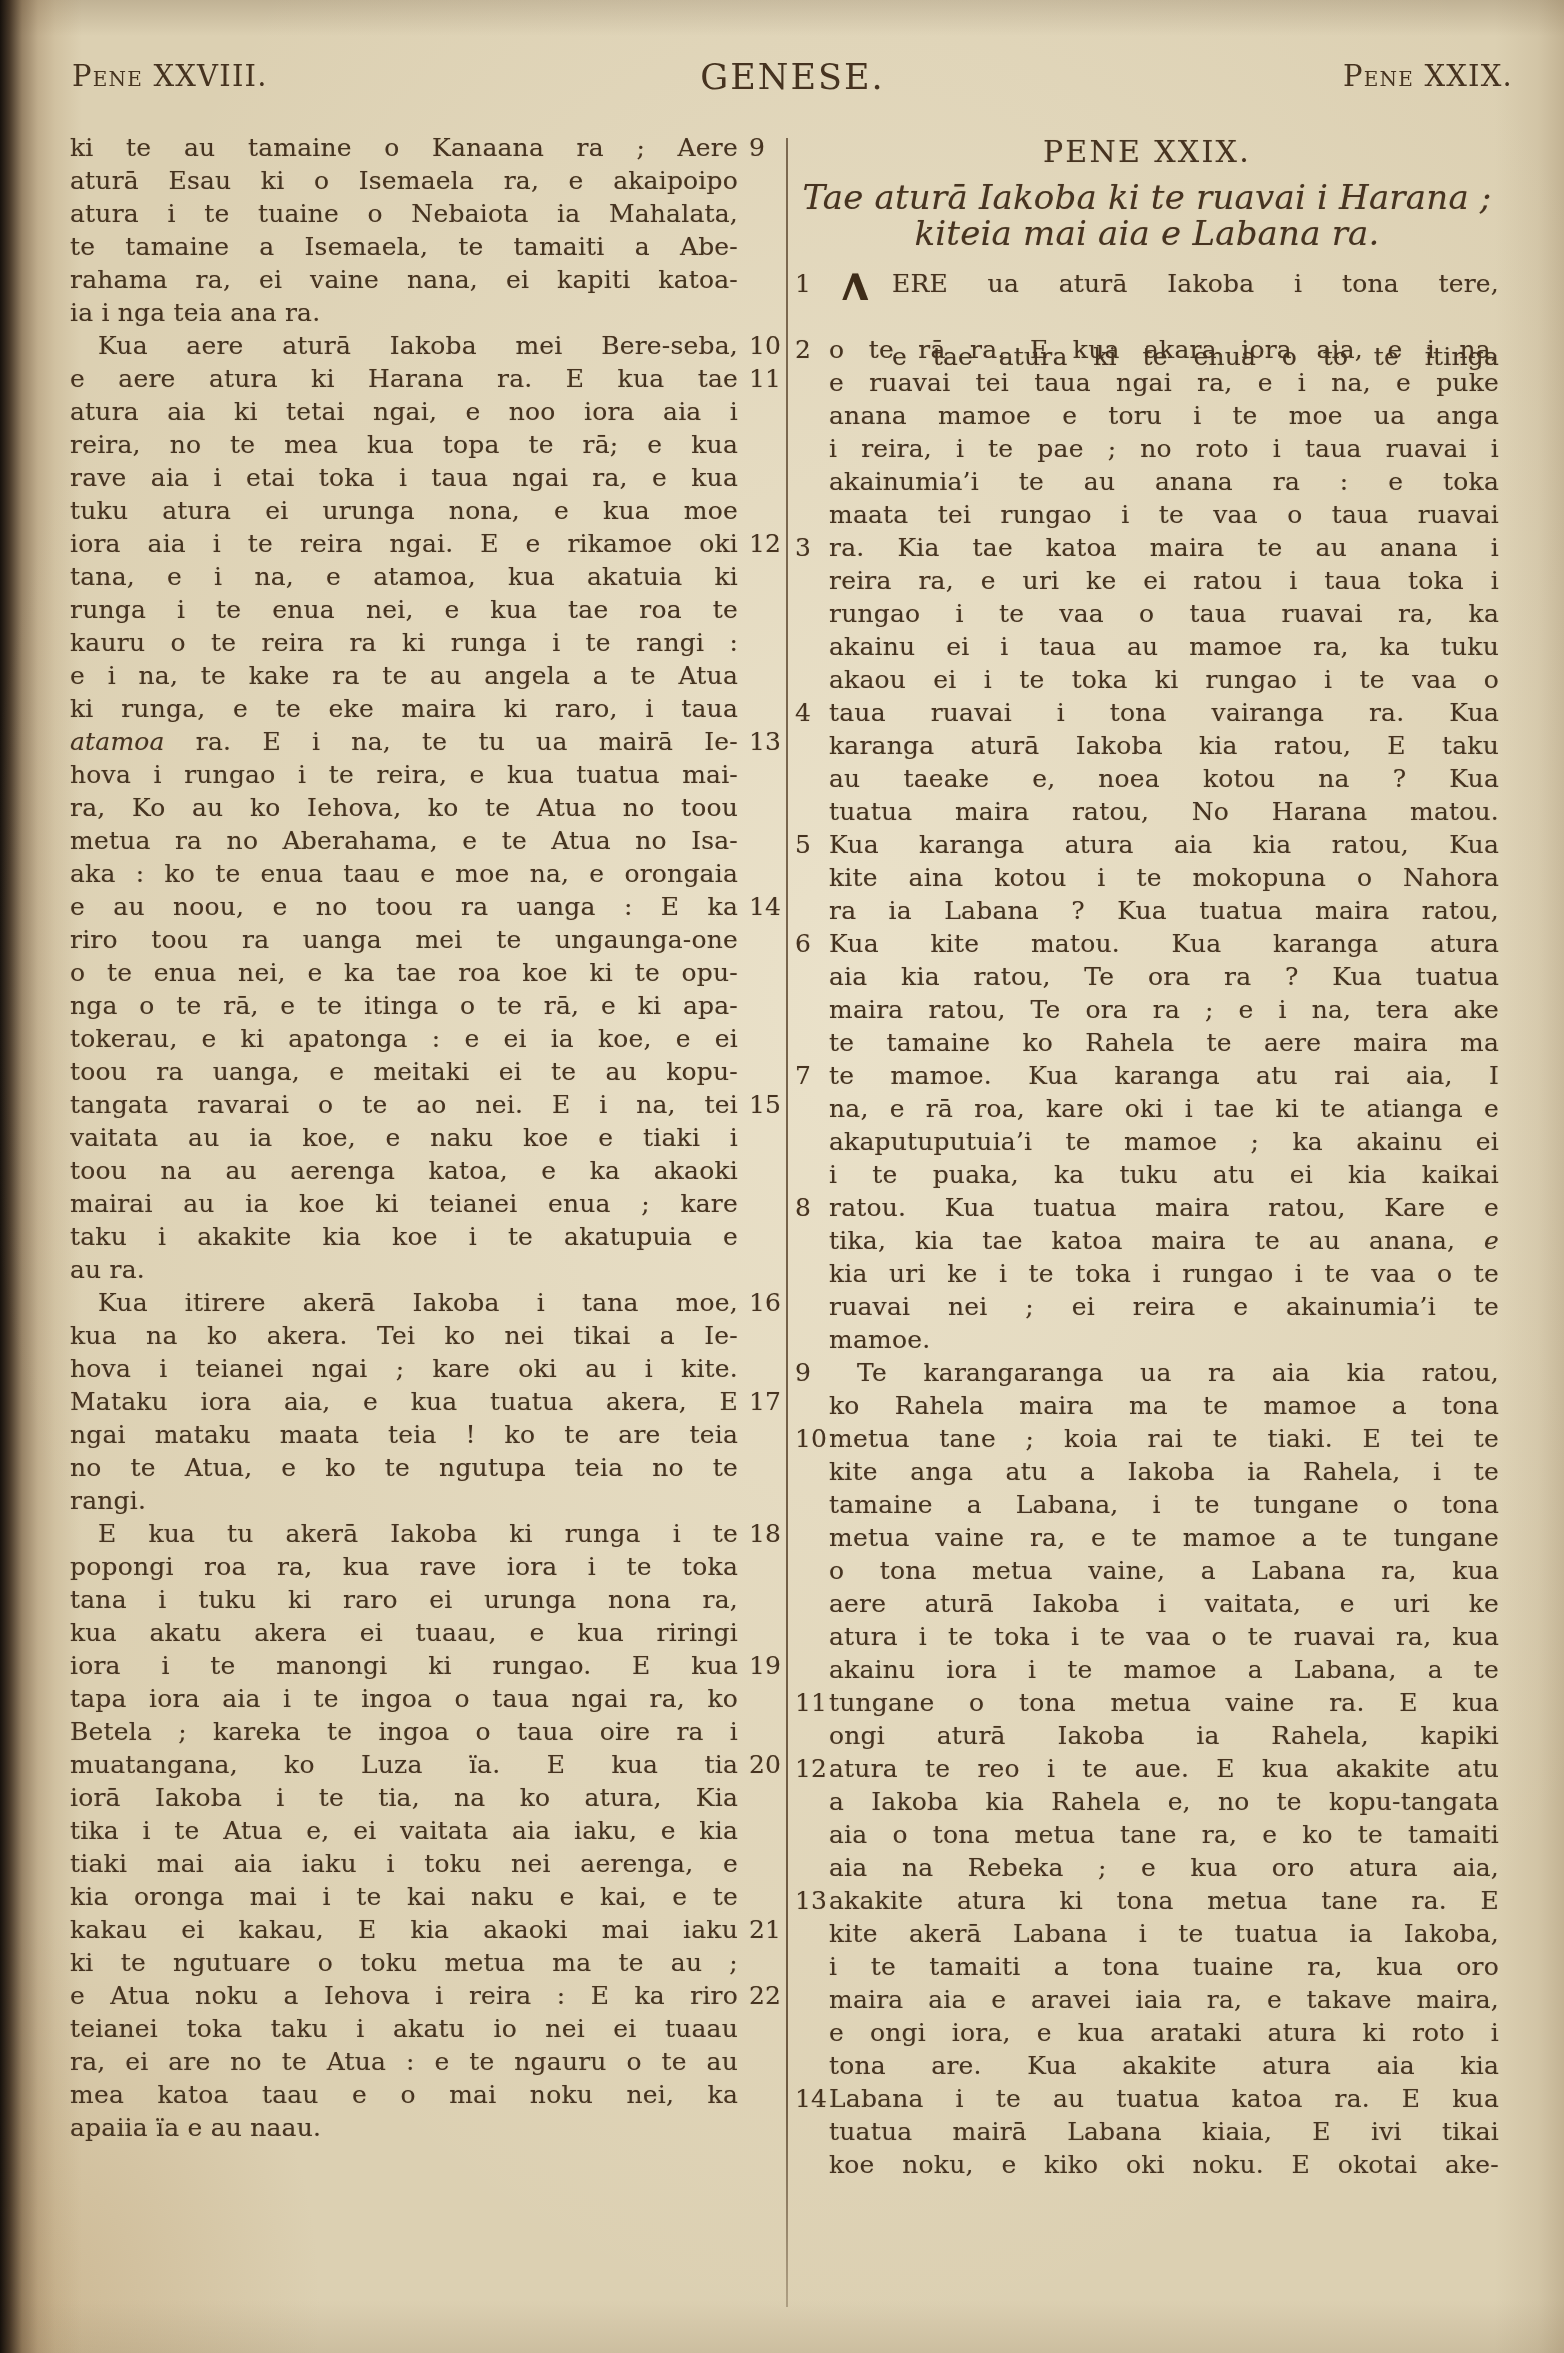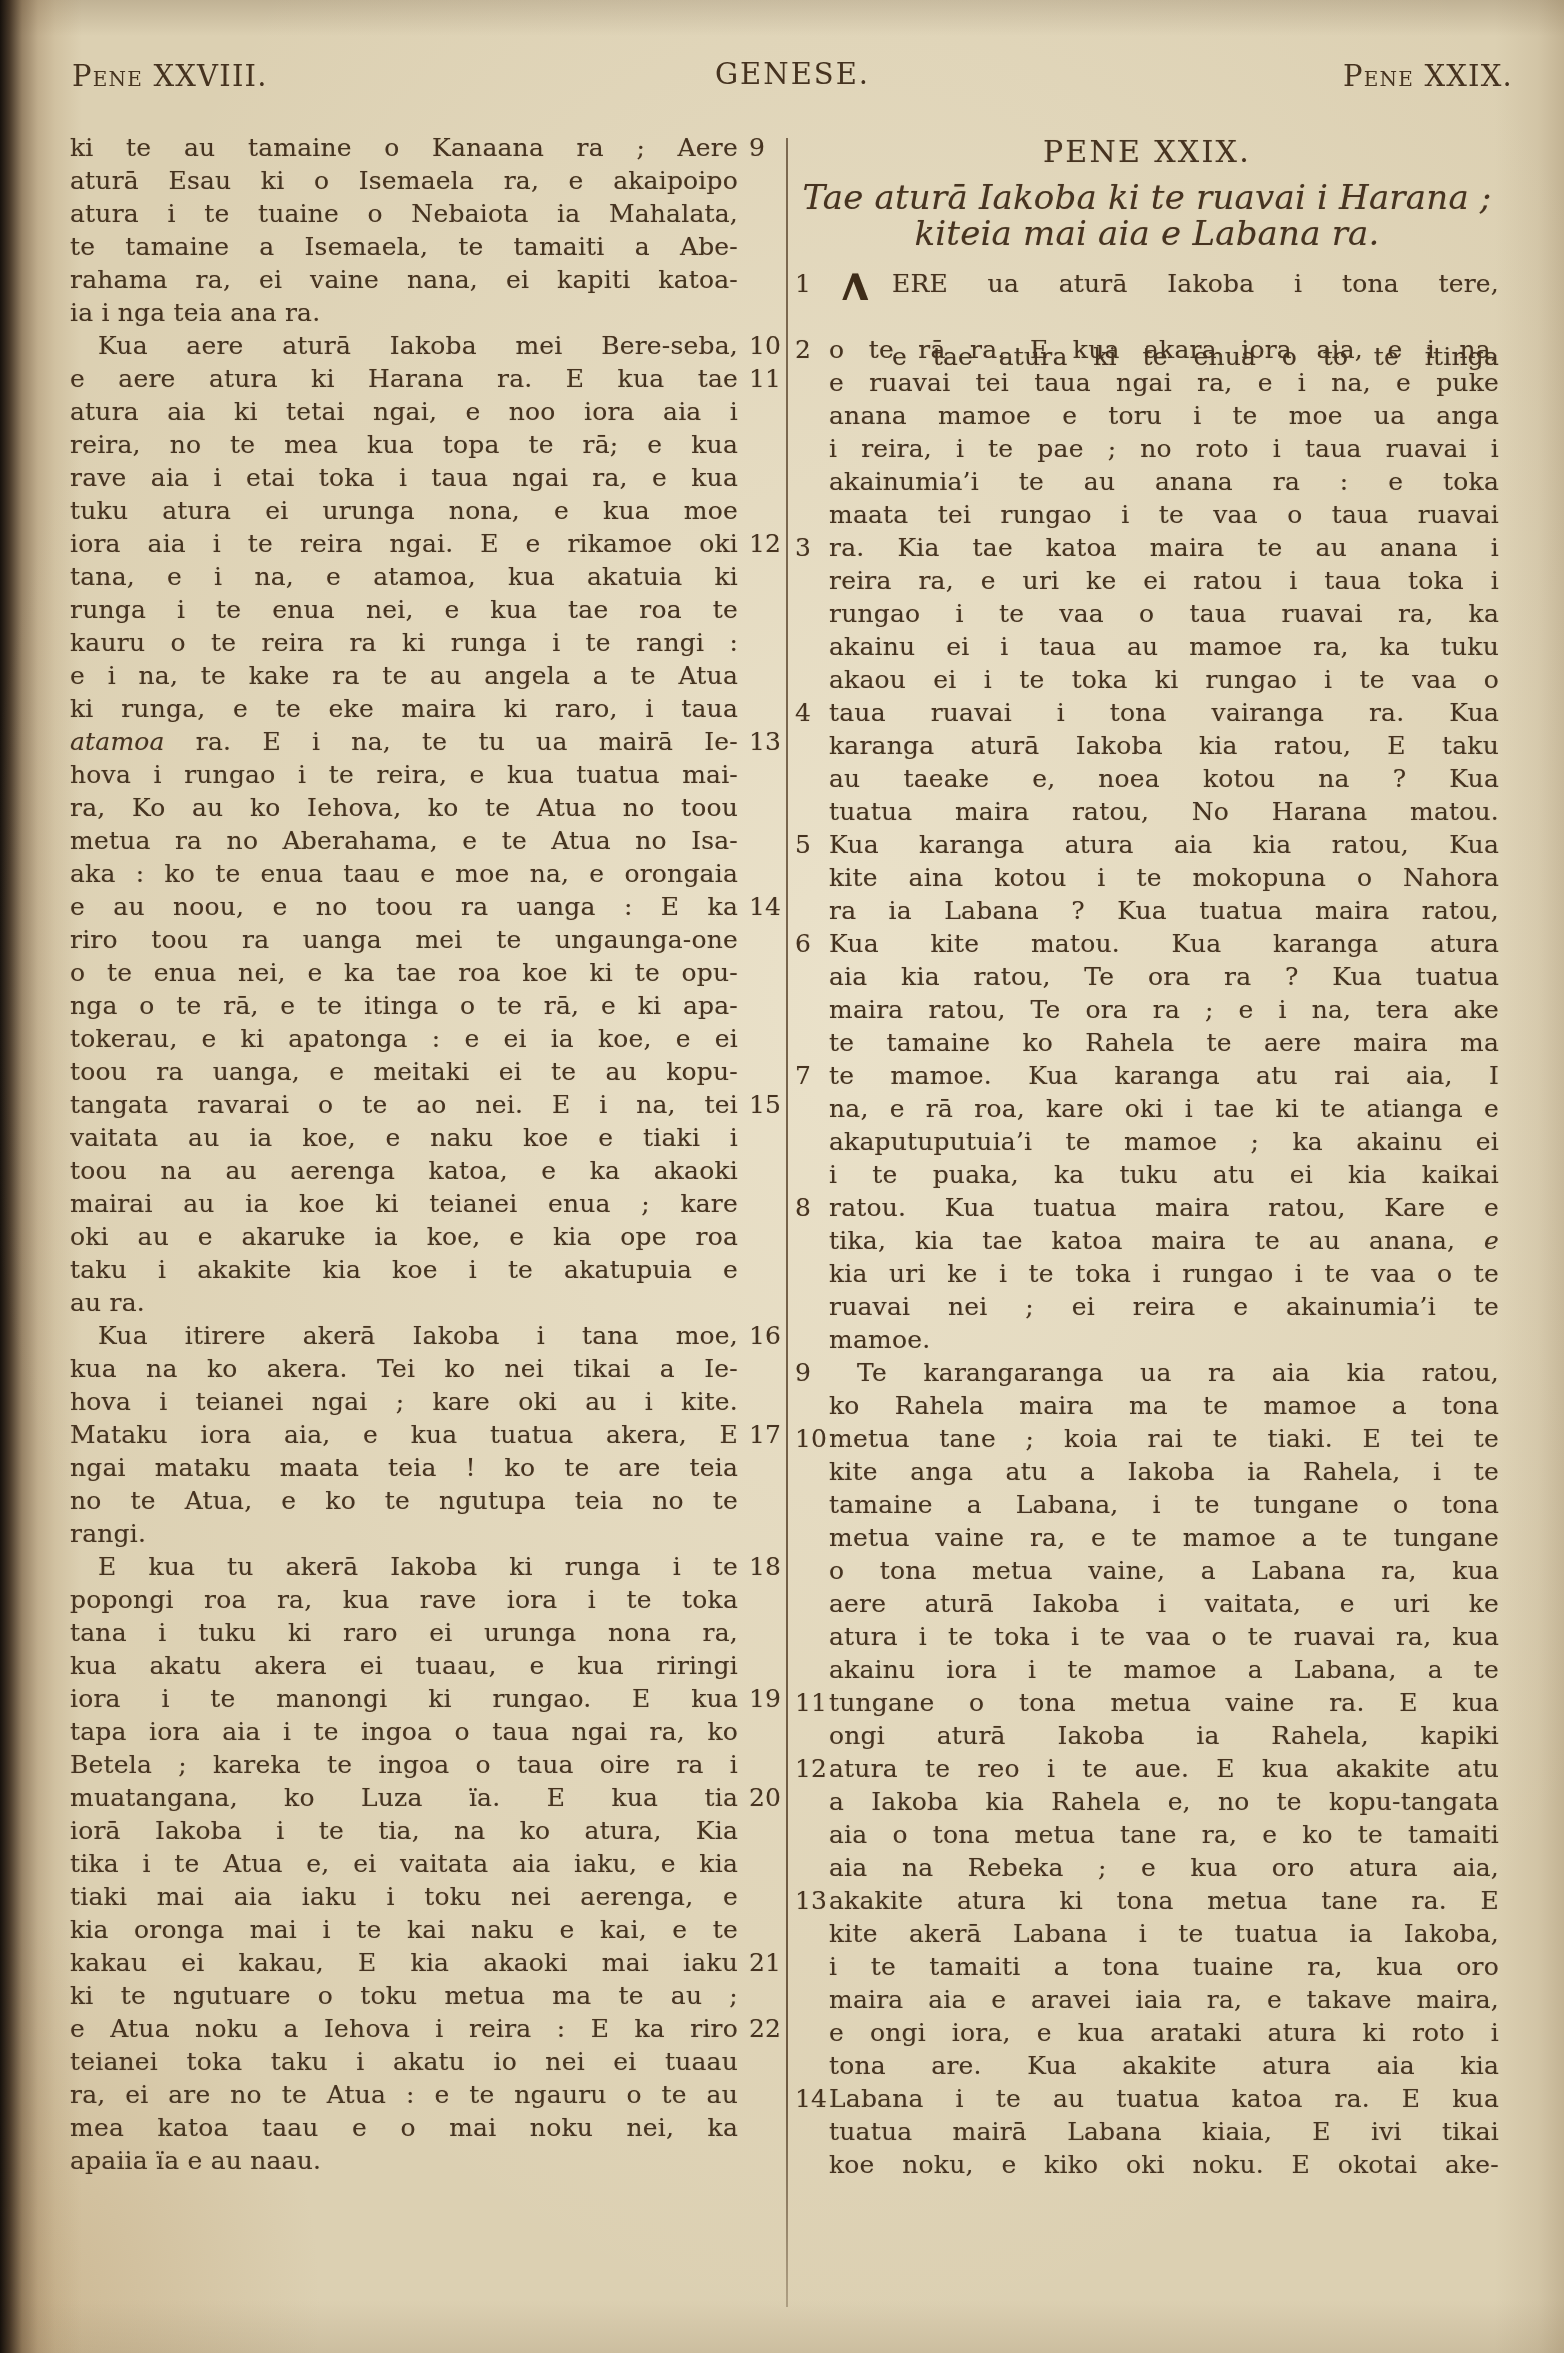--- a/index.html
+++ b/index.html
@@ -23,21 +23,21 @@
   }
   .running-head{
     position:absolute;left:72px;right:52px;top:59px;height:41px;text-decoration:underline;
   }
   .rh-left{
     position:absolute;left:0;top:0;
     font-variant:small-caps;font-size:29px;letter-spacing:1.2px;
   }
   .rh-center{
     position:absolute;left:50%;transform:translateX(-50%);top:-1.6px;
-    font-size:29px;letter-spacing:2px;
+    font-size:35px;letter-spacing:2px;
   }
   .rh-right{
     position:absolute;right:0;top:0;
     font-variant:small-caps;font-size:29px;letter-spacing:1.2px;
   }
   .col{
     position:absolute;
     font-size:25px;
     text-shadow:0 0 0.8px rgba(70,50,30,.35);
   }
@@ -215,24 +215,20 @@
       </div>
       <div class="line">
         <span class="txt">toou na au aerenga katoa, e ka akaoki</span>
         <span class="vnum"></span>
       </div>
       <div class="line">
         <span class="txt">mairai au ia koe ki teianei enua ; kare</span>
         <span class="vnum"></span>
       </div>
       <div class="line">
-        <span class="txt">oki au e akaruke ia koe, e kia ope roa</span>
-        <span class="vnum"></span>
-      </div>
-      <div class="line">
         <span class="txt">taku i akakite kia koe i te akatupuia e</span>
         <span class="vnum"></span>
       </div>
       <div class="line last">
         <span class="txt">au ra.</span>
         <span class="vnum"></span>
       </div>
       <div class="line ind">
         <span class="txt">Kua itirere akerā Iakoba i tana moe,</span>
         <span class="vnum">16</span>

